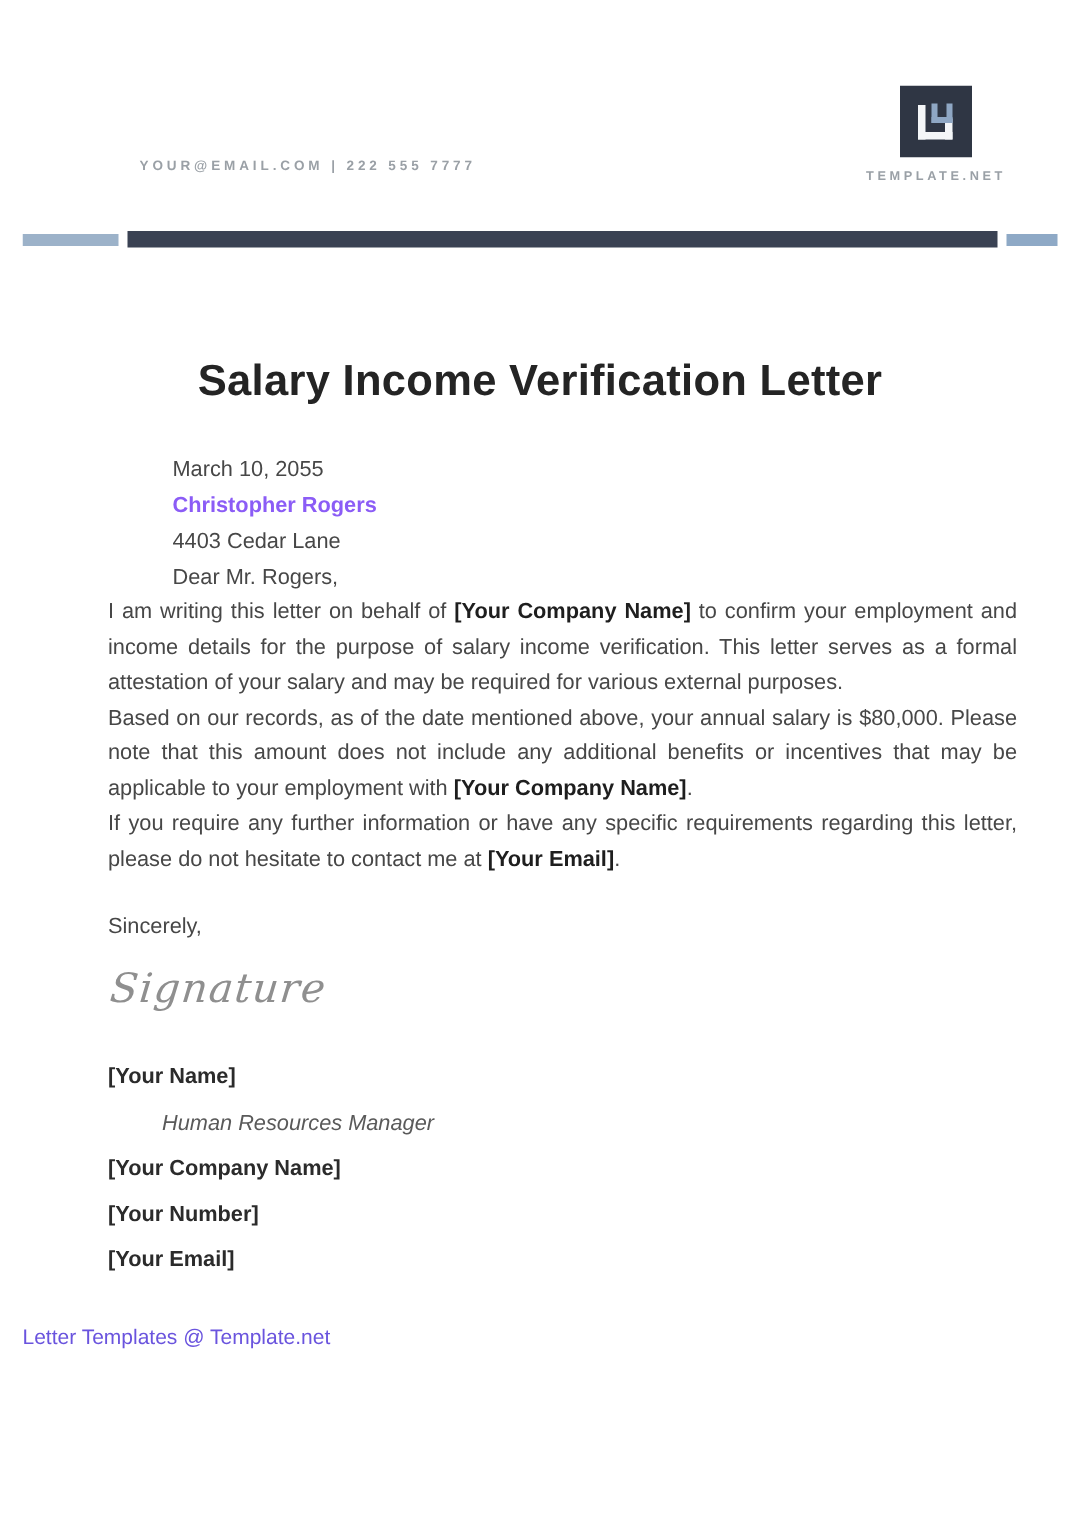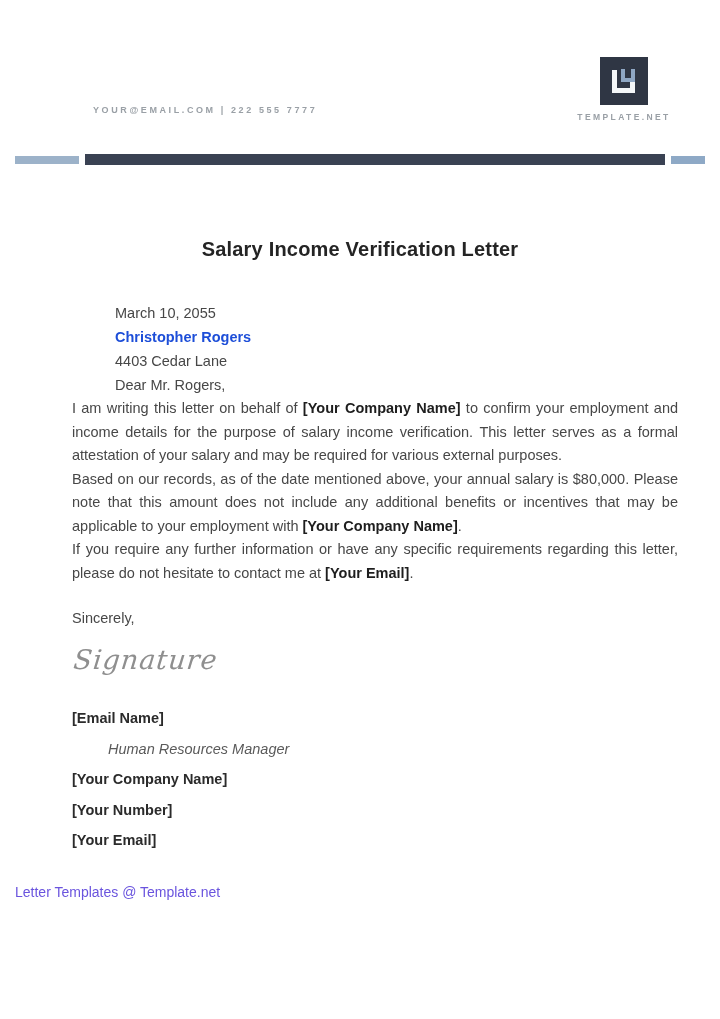--- a/index.html
+++ b/index.html
@@ -48,37 +48,37 @@
   .bar-left   { left: 0;   top: 156px; width: 64px;  height: 8px; }
   .bar-center { left: 70px; top: 154px; width: 580px; height: 11px; }
   .bar-right  { left: 656px; top: 156px; width: 64px; height: 8px; }
 
   
   .title {
     position: absolute;
     left: 0; right: 0;
     top: 238px;
     text-align: center;
-    font-size: 20px;
+    font-size: 29px;
     font-weight: 700;
     color: #242424;
     letter-spacing: 0.2px;
   }
 
   
   .letter {
     position: absolute;
     left: 57px;
     top: 301px;
     width: 606px;
     font-size: 14.5px;
     color: #474747;
   }
   .addr-line { line-height: 24px; margin-left: 43px; }
-  .addr-line.bold { font-weight: 700; color: #1d4ed8; }
+  .addr-line.bold { font-weight: 700; color: #8b5cf6; }
   .para {
     text-align: justify;
     line-height: 23.5px;
   }
   .para b { color: #1e1e1e; }
   .closing { margin-top: 21px; line-height: 24px; }
   .signature-script {
     margin-top: 14px;
     font-family: "DejaVu Serif", serif;
     font-style: italic;
@@ -154,21 +154,21 @@
 
     <p class="para"><span>If you require any further information or have any specific requirements regarding this letter, please do not hesitate to contact me at </span><b>[Your Email]</b><span>.</span></p>
 
     <div class="closing">Sincerely,</div>
 
     <div>
       <span class="signature-script">Signature</span>
     </div>
 
     <div class="sig-block">
-      <div class="sig-line">[Email Name]</div>
+      <div class="sig-line">[Your Name]</div>
       <div class="sig-line role">Human Resources Manager</div>
       <div class="sig-line">[Your Company Name]</div>
       <div class="sig-line">[Your Number]</div>
       <div class="sig-line">[Your Email]</div>
     </div>
   </div>
 
   <div class="footer-link-wrap">
     <a class="footer-link">Letter Templates @ Template.net</a>
   </div>

